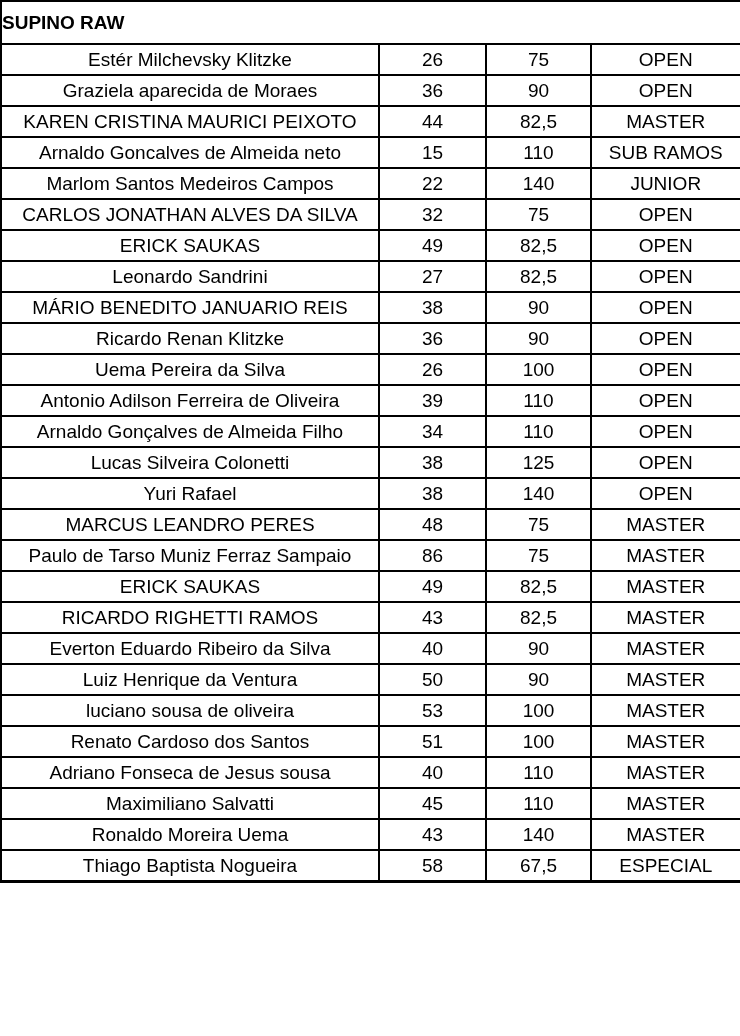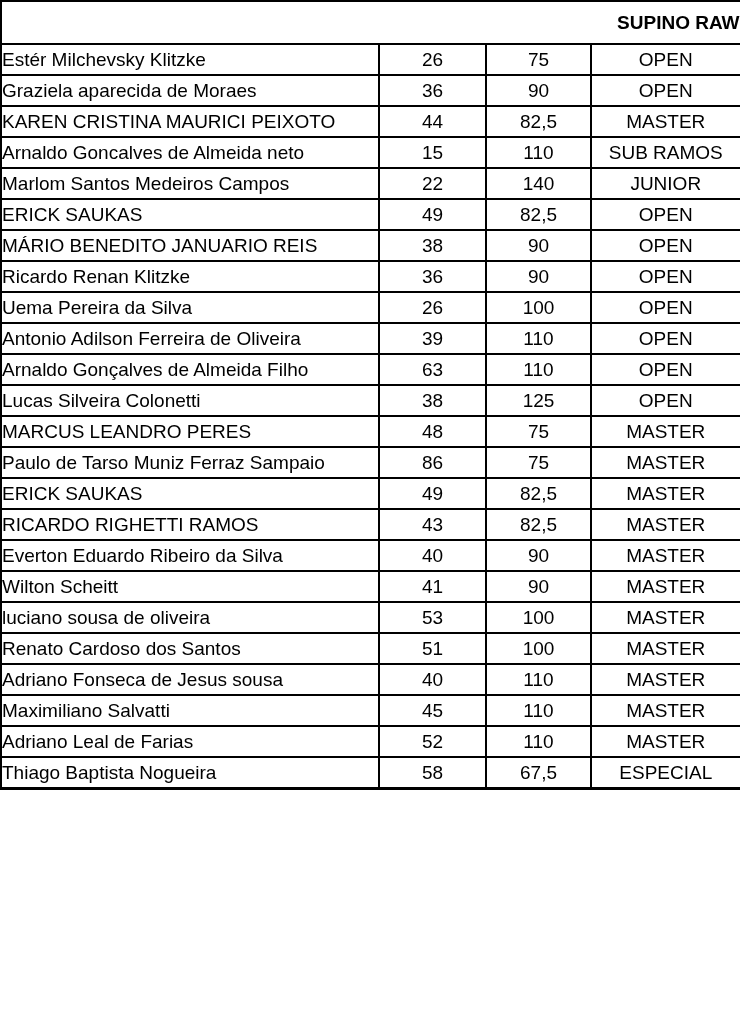--- a/index.html
+++ b/index.html
@@ -26,30 +26,30 @@
     border: 2px solid #000000;
     font-size: 19px;
     line-height: 1;
     vertical-align: middle;
     padding: 0;
     overflow: hidden;
     white-space: nowrap;
   }
   td.title-cell {
     height: 41px;
-    text-align: right;
+    text-align: left;
     font-size: 28px;
     font-weight: bold;
     letter-spacing: 0px;
   }
   tr.data-row td {
     height: 29px;
   }
   td.name-cell {
-    text-align: left;
+    text-align: center;
     padding-left: 6px;
   }
   td.num-cell, td.cat-cell {
     text-align: center;
   }
 </style>
 </head>
 <body>
 
 <table class="results">
@@ -89,22 +89,34 @@
     <td class="num-cell">110</td>
     <td class="cat-cell">SUB RAMOS</td>
   </tr>
       <tr class="data-row">
     <td class="name-cell">Marlom Santos Medeiros Campos</td>
     <td class="num-cell">22</td>
     <td class="num-cell">140</td>
     <td class="cat-cell">JUNIOR</td>
   </tr>
       <tr class="data-row">
+    <td class="name-cell">CARLOS JONATHAN ALVES DA SILVA</td>
+    <td class="num-cell">32</td>
+    <td class="num-cell">75</td>
+    <td class="cat-cell">OPEN</td>
+  </tr>
+      <tr class="data-row">
     <td class="name-cell">ERICK SAUKAS</td>
     <td class="num-cell">49</td>
+    <td class="num-cell">82,5</td>
+    <td class="cat-cell">OPEN</td>
+  </tr>
+      <tr class="data-row">
+    <td class="name-cell">Leonardo Sandrini</td>
+    <td class="num-cell">27</td>
     <td class="num-cell">82,5</td>
     <td class="cat-cell">OPEN</td>
   </tr>
       <tr class="data-row">
     <td class="name-cell">MÁRIO BENEDITO JANUARIO REIS</td>
     <td class="num-cell">38</td>
     <td class="num-cell">90</td>
     <td class="cat-cell">OPEN</td>
   </tr>
       <tr class="data-row">
@@ -120,31 +132,37 @@
     <td class="cat-cell">OPEN</td>
   </tr>
       <tr class="data-row">
     <td class="name-cell">Antonio Adilson Ferreira de Oliveira</td>
     <td class="num-cell">39</td>
     <td class="num-cell">110</td>
     <td class="cat-cell">OPEN</td>
   </tr>
       <tr class="data-row">
     <td class="name-cell">Arnaldo Gonçalves de Almeida Filho</td>
-    <td class="num-cell">63</td>
+    <td class="num-cell">34</td>
     <td class="num-cell">110</td>
     <td class="cat-cell">OPEN</td>
   </tr>
       <tr class="data-row">
     <td class="name-cell">Lucas Silveira Colonetti</td>
     <td class="num-cell">38</td>
     <td class="num-cell">125</td>
     <td class="cat-cell">OPEN</td>
   </tr>
       <tr class="data-row">
+    <td class="name-cell">Yuri Rafael</td>
+    <td class="num-cell">38</td>
+    <td class="num-cell">140</td>
+    <td class="cat-cell">OPEN</td>
+  </tr>
+      <tr class="data-row">
     <td class="name-cell">MARCUS LEANDRO PERES</td>
     <td class="num-cell">48</td>
     <td class="num-cell">75</td>
     <td class="cat-cell">MASTER</td>
   </tr>
       <tr class="data-row">
     <td class="name-cell">Paulo de Tarso Muniz Ferraz Sampaio</td>
     <td class="num-cell">86</td>
     <td class="num-cell">75</td>
     <td class="cat-cell">MASTER</td>
@@ -161,22 +179,22 @@
     <td class="num-cell">82,5</td>
     <td class="cat-cell">MASTER</td>
   </tr>
       <tr class="data-row">
     <td class="name-cell">Everton Eduardo Ribeiro da Silva</td>
     <td class="num-cell">40</td>
     <td class="num-cell">90</td>
     <td class="cat-cell">MASTER</td>
   </tr>
       <tr class="data-row">
-    <td class="name-cell">Wilton Scheitt</td>
-    <td class="num-cell">41</td>
+    <td class="name-cell">Luiz Henrique da Ventura</td>
+    <td class="num-cell">50</td>
     <td class="num-cell">90</td>
     <td class="cat-cell">MASTER</td>
   </tr>
       <tr class="data-row">
     <td class="name-cell">luciano sousa de oliveira</td>
     <td class="num-cell">53</td>
     <td class="num-cell">100</td>
     <td class="cat-cell">MASTER</td>
   </tr>
       <tr class="data-row">
@@ -191,23 +209,23 @@
     <td class="num-cell">110</td>
     <td class="cat-cell">MASTER</td>
   </tr>
       <tr class="data-row">
     <td class="name-cell">Maximiliano Salvatti</td>
     <td class="num-cell">45</td>
     <td class="num-cell">110</td>
     <td class="cat-cell">MASTER</td>
   </tr>
       <tr class="data-row">
-    <td class="name-cell">Adriano Leal de Farias</td>
-    <td class="num-cell">52</td>
-    <td class="num-cell">110</td>
+    <td class="name-cell">Ronaldo Moreira Uema</td>
+    <td class="num-cell">43</td>
+    <td class="num-cell">140</td>
     <td class="cat-cell">MASTER</td>
   </tr>
       <tr class="data-row">
     <td class="name-cell">Thiago Baptista Nogueira</td>
     <td class="num-cell">58</td>
     <td class="num-cell">67,5</td>
     <td class="cat-cell">ESPECIAL</td>
   </tr>
     </tbody>
 </table>

